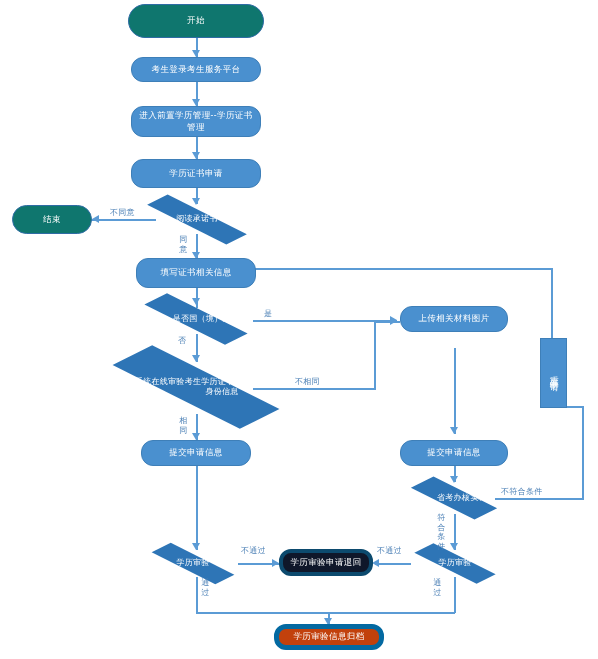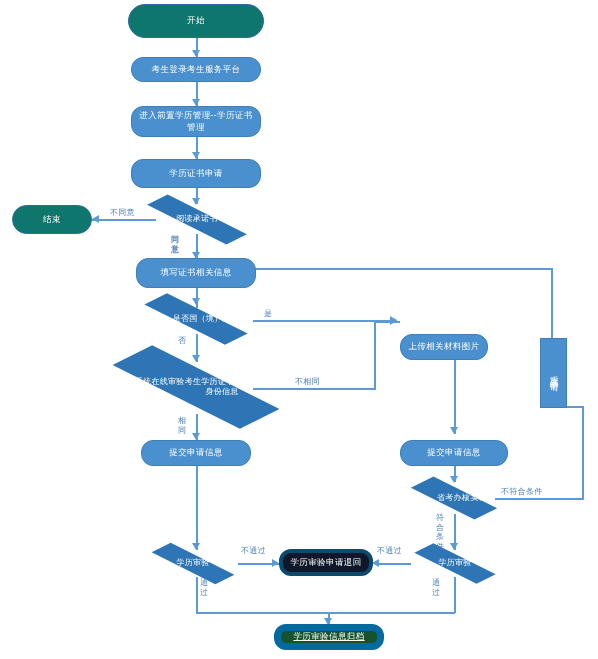--- a/index.html
+++ b/index.html
@@ -31,23 +31,22 @@
   }
   .process{
     background:#4a90cf;
     border:1px solid #3e7fb8;
   }
   .process.light{
     background:#0f172a;
     border:4px solid #0c4a6e;
   }
   .archive{
-    background:#14532d;
-    border:7px solid #0369a1;
-    text-decoration:underline;
+    background:#c2410c;
+    border:5px solid #0369a1;
   }
   
   .decision{
     position:absolute;
     z-index:3;
   }
   .decision .dia{
     position:absolute;left:0;top:0;width:100%;height:100%;
     background:#2e75b6;
     transform:scaleY(.5) rotate(45deg);
@@ -84,21 +83,21 @@
   .arr-right{border-top:4.5px solid transparent;border-bottom:4.5px solid transparent;border-left:7px solid #5b9bd5;}
 
   .elabel{
     position:absolute;
     color:#4a7fb5;
     font-size:8px;
     line-height:1.2;
     letter-spacing:.3px;
     z-index:4;
     white-space:pre-line;
-    text-align:left;
+    text-align:center;
   }
 </style>
 </head>
 <body>
 
 <div id="canvas">
 
   <div class="ln lnv" style="left:196px;top:38px;height:44px;"></div>
   <div class="arrow arr-down" style="left:192px;top:50px;"></div>
 
@@ -197,21 +196,21 @@
 
   <div class="node process" style="left:136px;top:258px;width:120px;height:30px;">
     <span>填写证书相关信息</span>
   </div>
 
   <div class="decision" style="left:139px;top:303px;width:114px;height:32px;">
     <div class="dia"></div>
     <div class="dlabel" style="padding:0 14px;">是否国（境）外学历</div>
   </div>
 
-  <div class="node process" style="left:400px;top:306px;width:88px;height:26px;margin-top:28px;">
+  <div class="node process" style="left:400px;top:306px;width:108px;height:26px;">
     <span>上传相关材料图片</span>
   </div>
 
   <div class="decision" style="left:106px;top:359px;width:180px;height:56px;">
     <div class="dia"></div>
     <div class="dlabel" style="padding:0 26px;">系统在线审验考生学历证书身份信息与考生注册身份信息</div>
   </div>
 
   <div class="node process" style="left:141px;top:440px;width:110px;height:26px;">
     <span>提交申请信息</span>
@@ -242,21 +241,21 @@
 
   <div class="node process light" style="left:279px;top:549px;width:94px;height:27px;">
     <span>学历审验申请退回</span>
   </div>
 
   <div class="node archive" style="left:274px;top:624px;width:110px;height:26px;">
     <span>学历审验信息归档</span>
   </div>
 
   <div class="elabel" style="left:110px;top:208px;">不同意</div>
-  <div class="elabel" style="left:171px;top:235px;width:11px;font-weight:bold;">同意</div>
+  <div class="elabel" style="left:178px;top:235px;width:11px;">同意</div>
   <div class="elabel" style="left:264px;top:309px;">是</div>
   <div class="elabel" style="left:178px;top:336px;">否</div>
   <div class="elabel" style="left:295px;top:377px;">不相同</div>
   <div class="elabel" style="left:178px;top:416px;width:11px;">相同</div>
   <div class="elabel" style="left:501px;top:487px;">不符合条件</div>
   <div class="elabel" style="left:436px;top:513px;width:11px;">符合条件</div>
   <div class="elabel" style="left:241px;top:546px;">不通过</div>
   <div class="elabel" style="left:200px;top:578px;width:11px;">通过</div>
   <div class="elabel" style="left:377px;top:546px;">不通过</div>
   <div class="elabel" style="left:432px;top:578px;width:11px;">通过</div>

